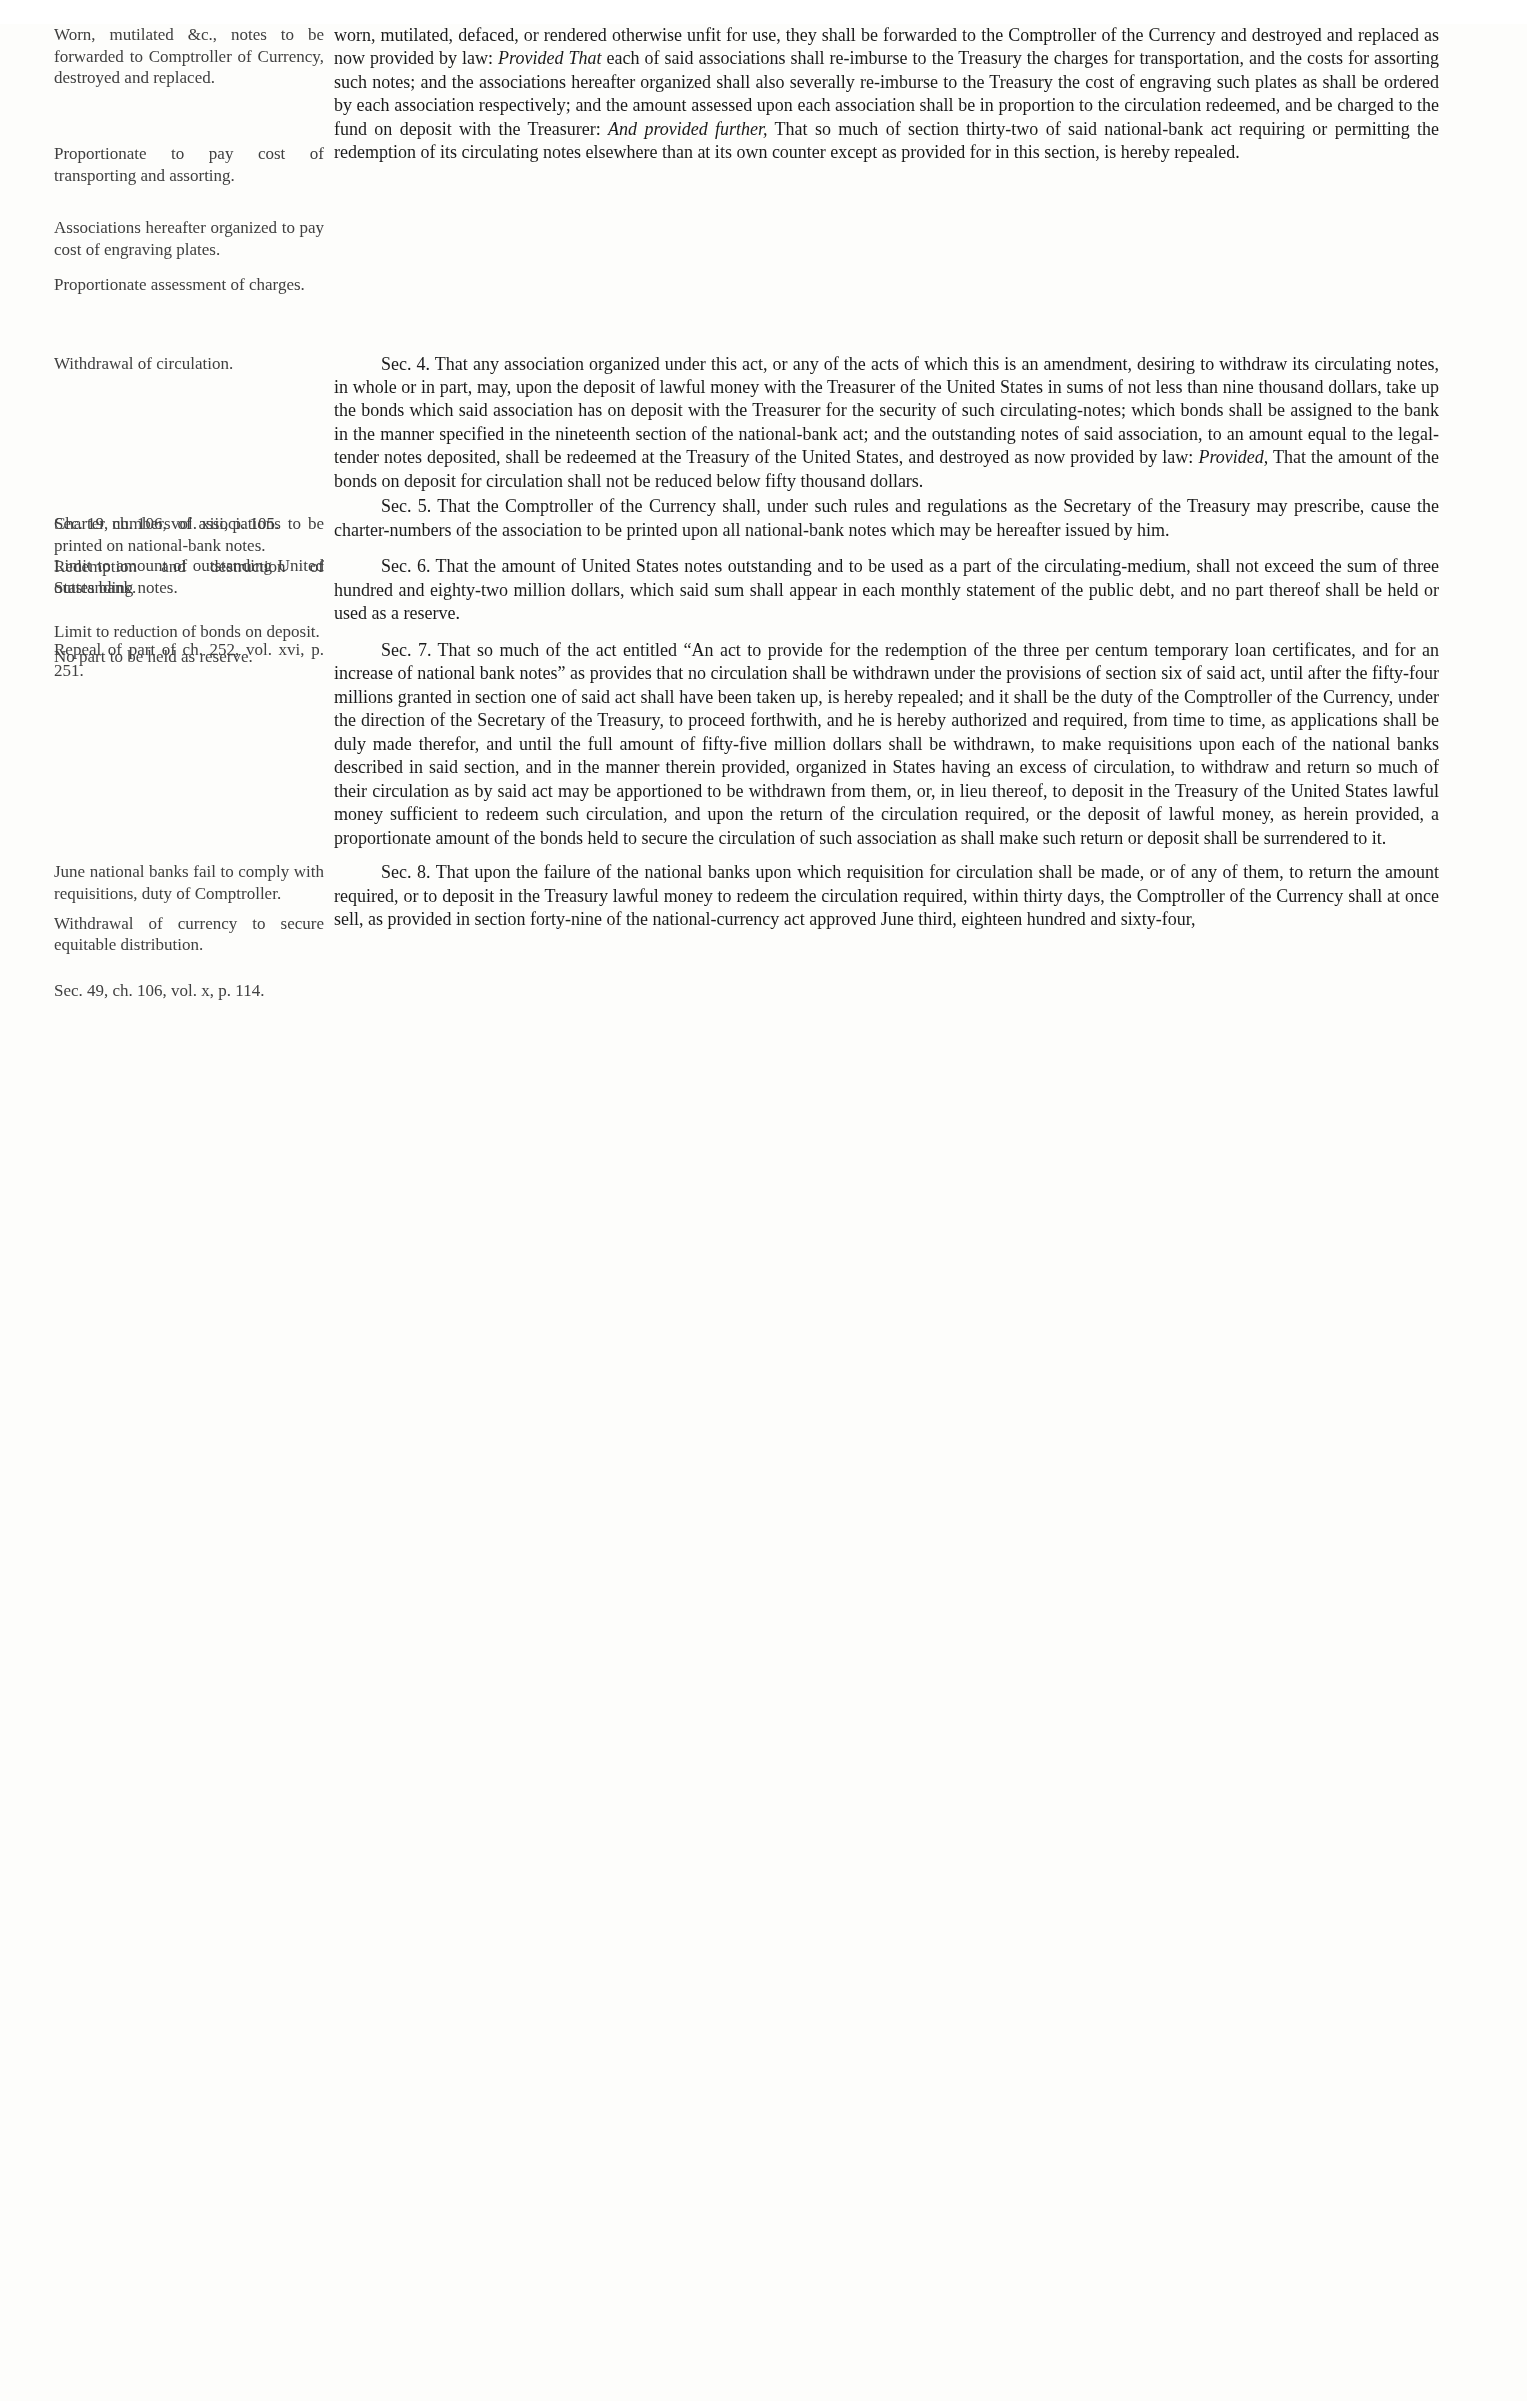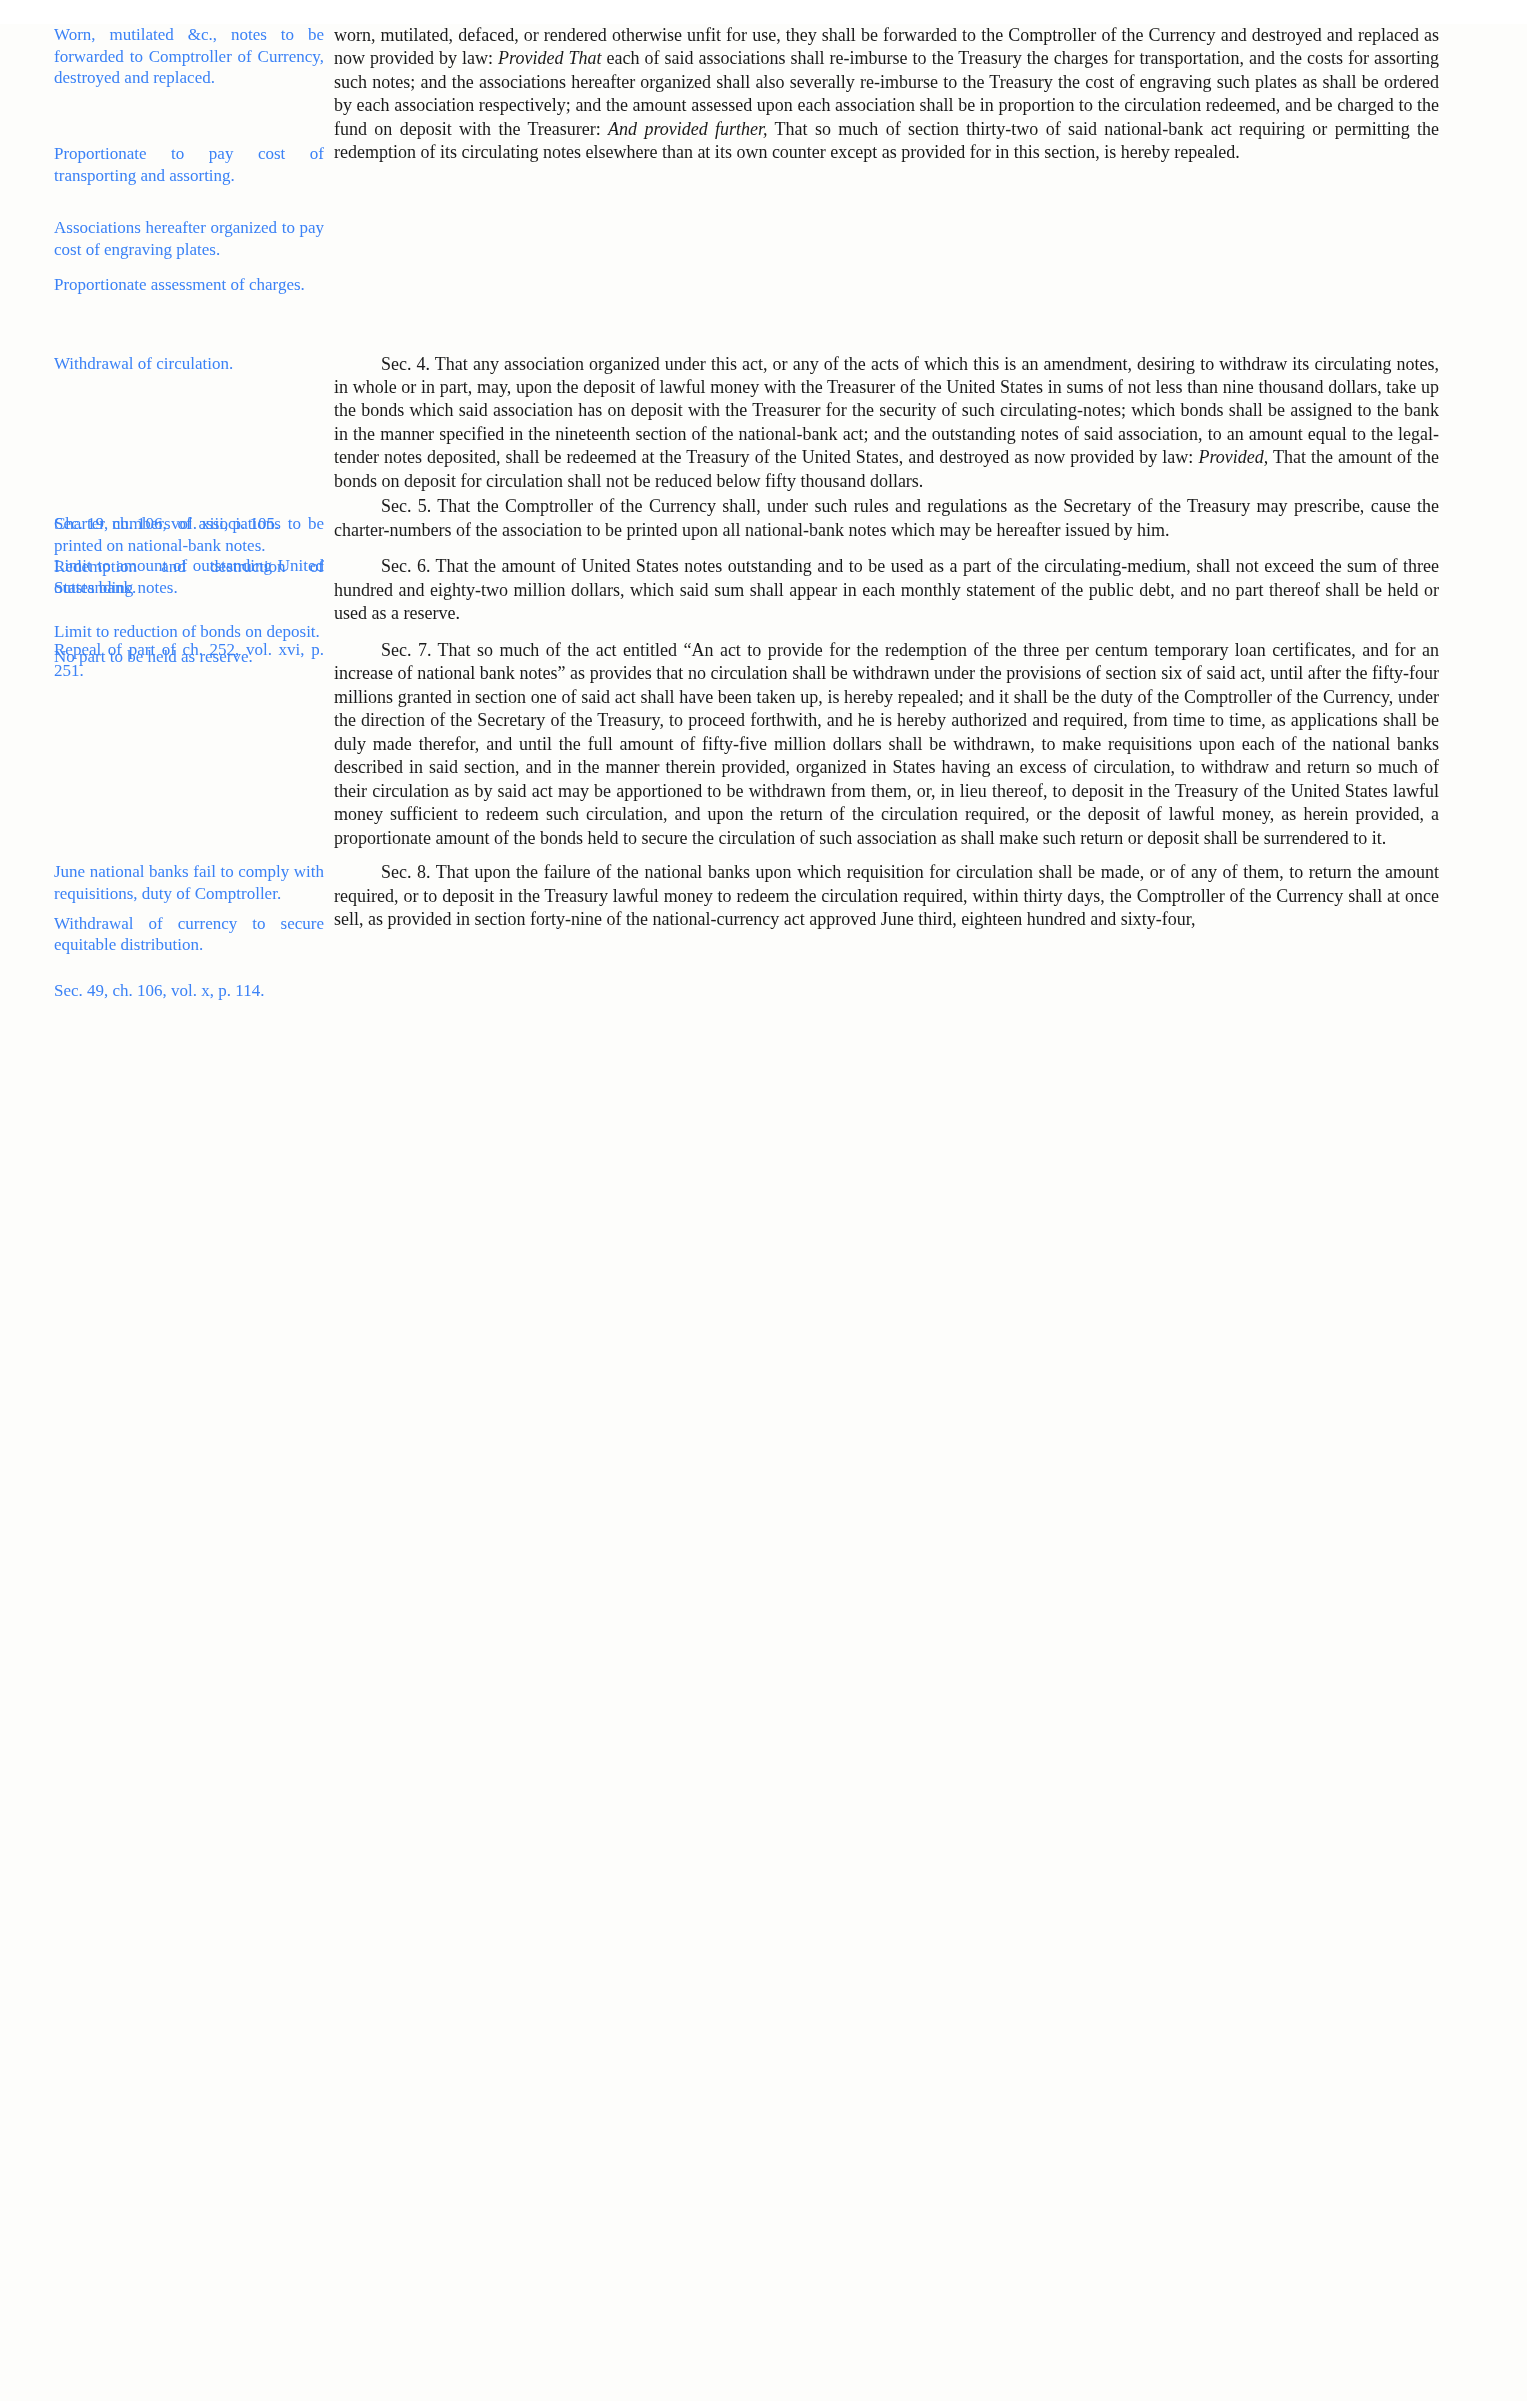--- a/index.html
+++ b/index.html
@@ -61,21 +61,21 @@
     position: relative;
     min-height: 0.9px;
   }
   .marginal {
     position: absolute;
     left: 0;
     width: 270px;
     font-size: 17px;
     line-height: 1.27;
     text-align: left;
-    color: #3b82f6;
+    color: #404040;
   }
   .marginal.just {
     text-align: justify;
     text-align-last: left;
   }
   .maintext {
     margin-left: 280px;
     font-size: 18px;
     line-height: 1.305;
     text-align: justify;

